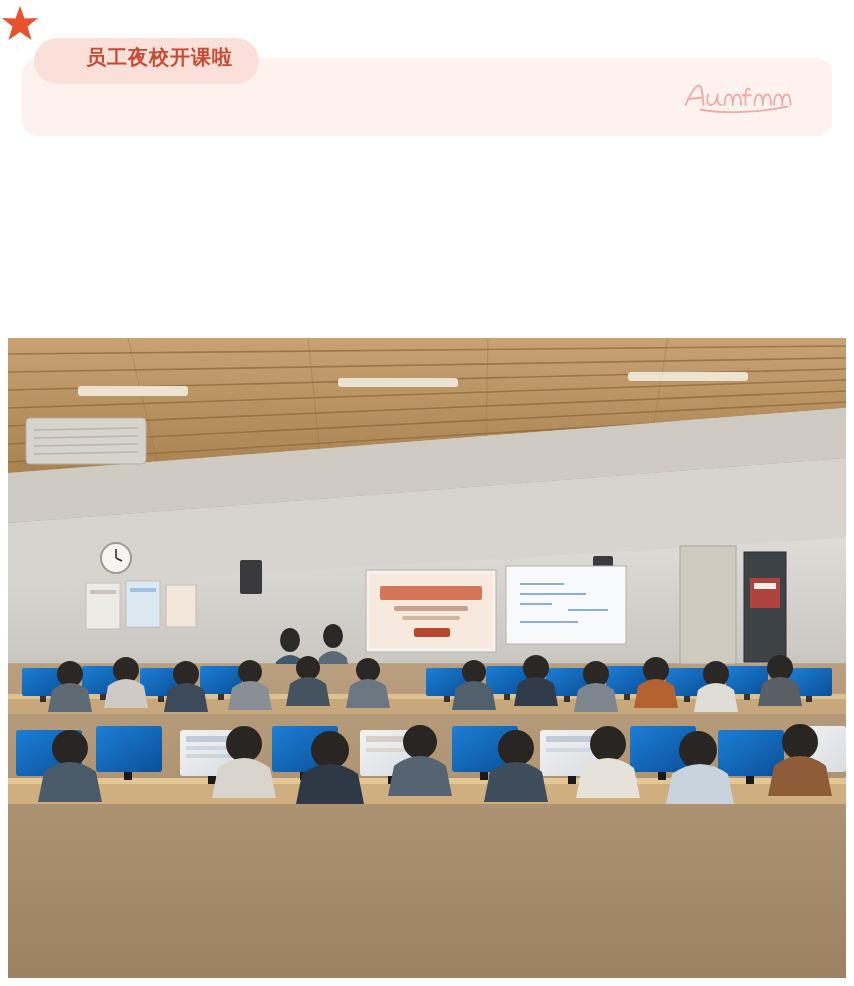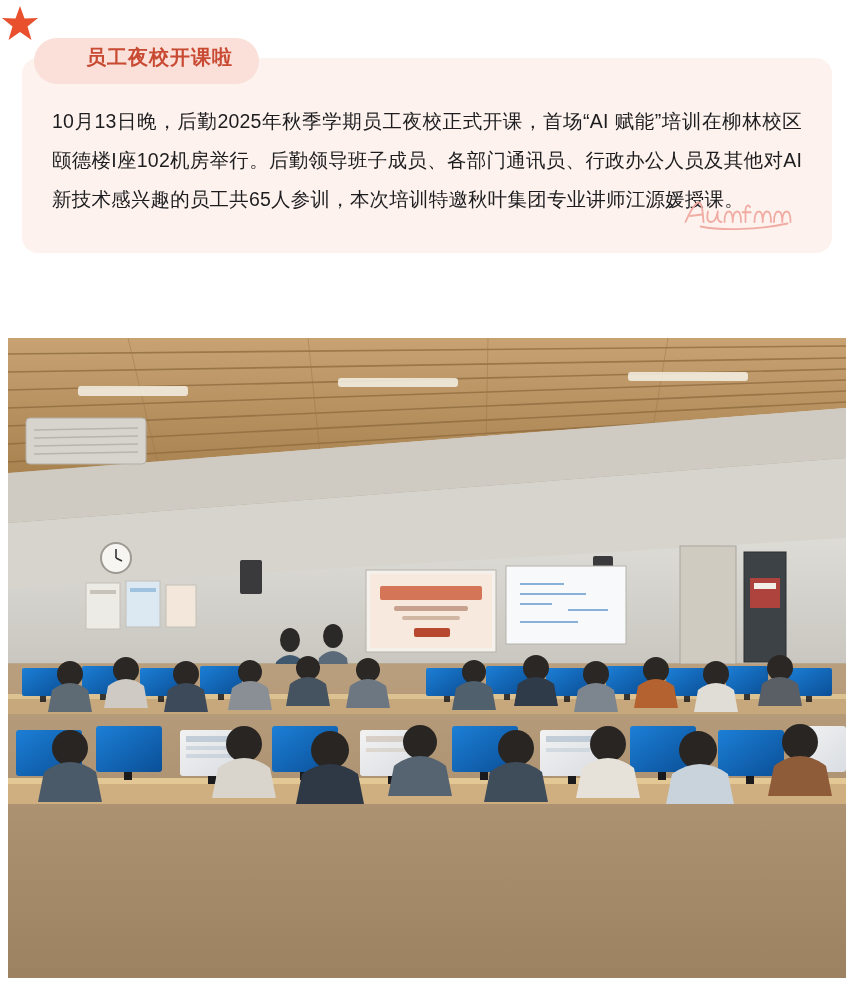--- a/index.html
+++ b/index.html
@@ -95,21 +95,20 @@
   }
   .photo svg { display: block; }
 </style>
 </head>
 <body>
 
 <div class="page">
 
   <div class="article-card">
 
-    <p class="article-body">10月13日晚，后勤2025年秋季学期员工夜校正式开课，首场“AI 赋能”培训在柳林校区颐德楼I座102机房举行。后勤领导班子成员、各部门通讯员、行政办公人员及其他对AI新技术感兴趣的员工共65人参训，本次培训特邀秋叶集团专业讲师江源媛授课。</p>
 
     <svg class="signature" viewBox="0 0 160 64" xmlns="http://www.w3.org/2000/svg">
       <g fill="none" stroke="#f0a8a0" stroke-width="2.4" stroke-linecap="round" stroke-linejoin="round">
         <path d="M10 44 C18 26, 24 18, 28 18 C32 18, 33 30, 34 44"></path>
         <path d="M16 36 L32 34"></path>
         <path d="M40 30 C38 38, 39 44, 44 44 C49 44, 52 36, 53 30 C52 38, 53 44, 58 44"></path>
         <path d="M62 44 C62 34, 64 30, 68 30 C72 30, 73 36, 73 44 C73 36, 75 30, 79 30 C83 30, 84 36, 84 44"></path>
         <path d="M90 44 L90 28 C90 22, 94 20, 96 24"></path>
         <path d="M86 31 L97 31"></path>
         <path d="M102 44 C102 34, 104 30, 108 30 C112 30, 113 36, 113 44 C113 36, 115 30, 119 30 C123 30, 124 36, 124 44"></path>

